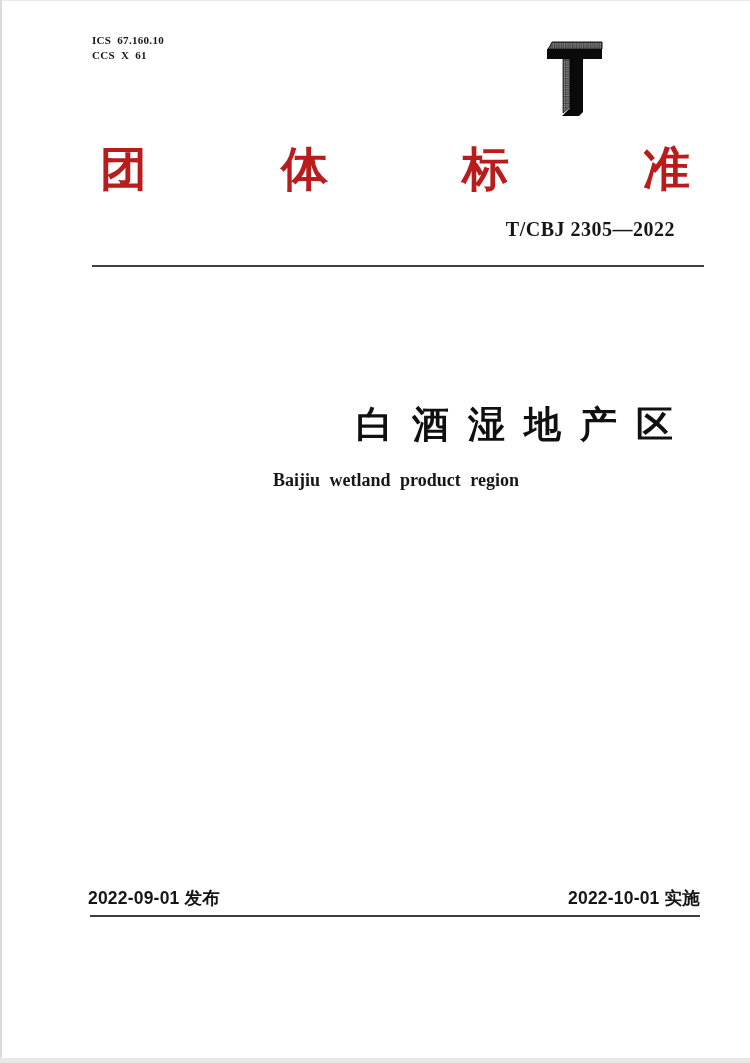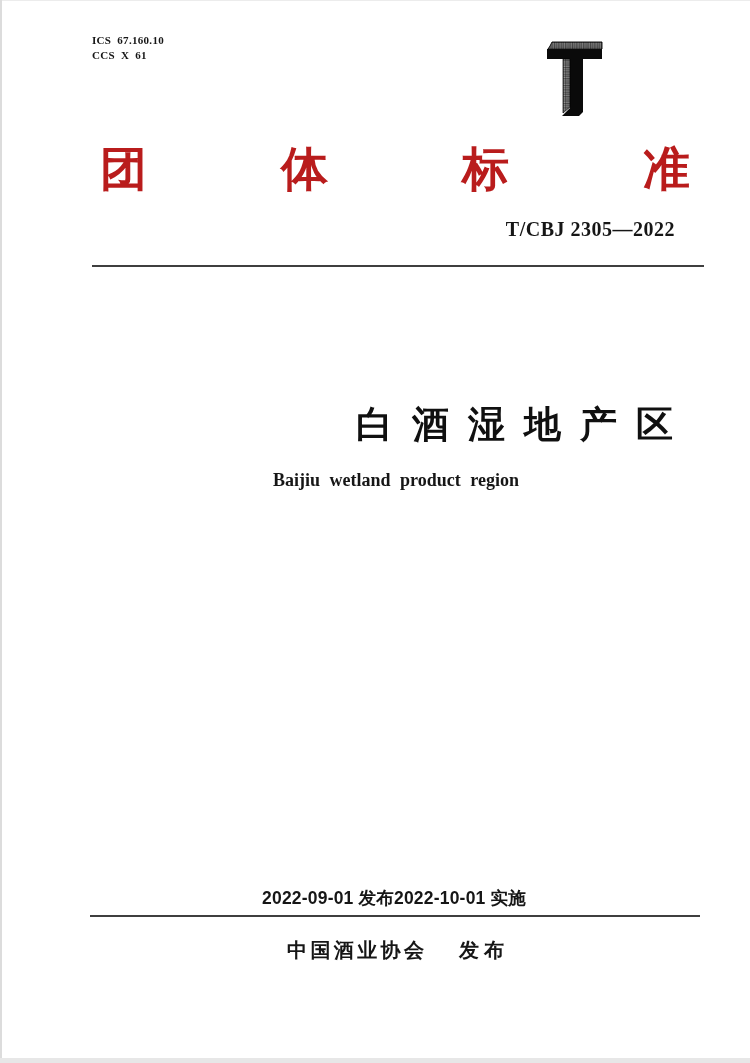--- a/index.html
+++ b/index.html
@@ -53,21 +53,21 @@
 
   .title-en {
     position: absolute; left: 92px; top: 470px; width: 608px;
     text-align: center;
     font-family: "Liberation Serif", "DejaVu Serif", serif;
     font-weight: bold; font-size: 18px; word-spacing: 5px;
   }
 
   .dates-row {
     position: absolute; left: 88px; top: 886px; width: 612px;
-    display: flex; justify-content: center;
+    display: flex; justify-content: space-between;
     font-size: 17.5px; font-weight: 600; letter-spacing: 0.2px;
   }
 
   .publishers { position: absolute; left: 287px; top: 935px; }
   .pub-row { display: flex; align-items: baseline; line-height: 30px; height: 30px; }
   .pub-name {
     width: 137px; font-size: 20px; font-weight: 600;
     text-align: justify; text-align-last: justify;
   }
   .pub-action {
@@ -112,17 +112,13 @@
 <div class="title-en">Baijiu wetland product region</div>
 
 <div class="dates-row">
   <span>2022-09-01 发布</span>
   <span>2022-10-01 实施</span>
 </div>
 
 <div class="rule rule-bottom"></div>
 
 <div class="publishers">
-  <div class="pub-row">
-    <span class="pub-name">中国酒业协会</span>
-    <span class="pub-action">发布</span>
-  </div>
 </div>
 
 </body></html>

